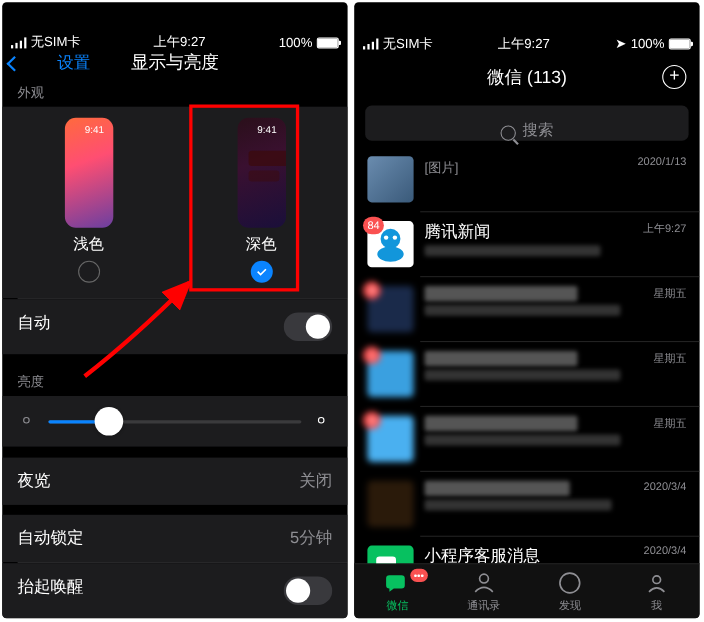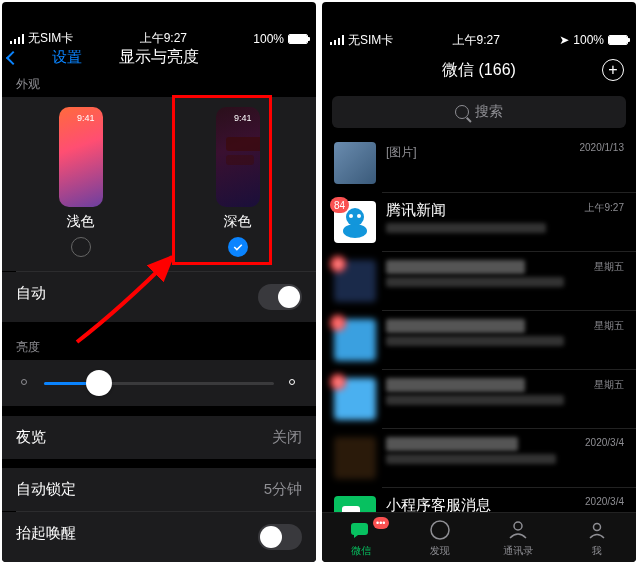--- a/index.html
+++ b/index.html
@@ -46,21 +46,21 @@
   .sun{width:18px;height:18px;position:relative;}
   .sun .c{width:6px;height:6px;border:1.5px solid #8e8e93;border-radius:50%;position:absolute;top:5px;left:5px;}
   .sun.big .c{border-color:#fff;}
   .slider-track{flex:1;height:3px;background:#3a3a3c;border-radius:2px;position:relative;}
   .slider-fill{height:100%;background:#0a84ff;border-radius:2px;}
   .slider-thumb{width:26px;height:26px;background:#fff;border-radius:50%;position:absolute;top:-12px;box-shadow:0 1px 3px rgba(0,0,0,0.3);}
   .gap{height:18px;}
   
   .wx-nav{height:40px;display:flex;align-items:center;justify-content:center;position:relative;font-size:16px;}
   .plus-btn{position:absolute;right:12px;width:22px;height:22px;border:1.5px solid #fff;border-radius:50%;display:flex;align-items:center;justify-content:center;font-size:16px;line-height:1;}
-  .search-bar{margin:6px 10px;height:32px;background:#1c1c1e;border-radius:6px;display:flex;align-items:center;justify-content:center;color:#8e8e93;gap:6px;font-size:14px;}
+  .search-bar{margin:6px 10px;height:32px;background:#1c1c1e;border-radius:6px;display:flex;align-items:flex-end;justify-content:center;color:#8e8e93;gap:6px;font-size:14px;}
   .mag{width:14px;height:14px;border:1.5px solid #8e8e93;border-radius:50%;position:relative;}
   .mag::after{content:"";position:absolute;width:6px;height:1.5px;background:#8e8e93;transform:rotate(45deg);bottom:-2px;right:-4px;}
   .chat-list{flex:1;overflow:hidden;}
   .chat-row{display:flex;align-items:flex-start;padding:8px 12px;gap:10px;position:relative;}
   .chat-sep{height:1px;background:#222;margin-left:60px;}
   .avatar{width:42px;height:42px;border-radius:4px;flex-shrink:0;position:relative;}
   .badge{position:absolute;top:-4px;left:-4px;min-width:16px;height:16px;background:#fa5151;border-radius:8px;font-size:10px;color:#fff;display:flex;align-items:center;justify-content:center;padding:0 4px;}
   .chat-main{flex:1;min-width:0;}
   .chat-title{font-size:15px;color:#fff;}
   .chat-sub{font-size:12px;color:#8e8e93;margin-top:2px;}
@@ -190,21 +190,21 @@
     <span>上午9:27</span>
     <div class="status-right">
       <span class="loc-arrow">➤</span>
       <span>100%</span>
       <div class="battery-icon">
           <div class="battery-fill"></div>
         </div>
     </div>
   </div>
   <div class="wx-nav">
-    <span>微信 (166)</span>
+    <span>微信 (113)</span>
     <div class="plus-btn">+</div>
   </div>
   <div class="search-bar">
     <div class="mag"></div>
     <span>搜索</span>
   </div>
   <div class="chat-list" id="chat-list">
       <div class="chat-row">
         <div class="avatar" style="background: linear-gradient(135deg, rgb(106, 140, 175), rgb(58, 90, 122));"></div>
         <div class="chat-main">
@@ -287,34 +287,34 @@
         <svg width="24" height="24" viewBox="0 0 24 24">
             <path d="M4 5 h12 a3 3 0 0 1 3 3 v6 a3 3 0 0 1 -3 3 h-7 l-4 3 v-3 a3 3 0 0 1 -3-3 v-6 a3 3 0 0 1 3-3 z" fill="#07c160"></path>
           </svg>
       </div>
       <span>微信</span>
       <div class="tab-badge" style="right:12px;">•••</div>
     </div>
     <div class="tab">
       <div class="tab-icon">
         <svg width="24" height="24" viewBox="0 0 24 24">
-            <circle cx="12" cy="12" r="9" fill="none" stroke="#8e8e93" stroke-width="1.5"></circle>
-            <path d="M12 12 L15 8 L12 12 L9 16 Z" fill="#8e8e93"></path>
-          </svg>
-      </div>
-      <span>发现</span>
+            <circle cx="12" cy="8" r="4" fill="none" stroke="#8e8e93" stroke-width="1.5"></circle>
+            <path d="M4 20 q8-8 16 0" fill="none" stroke="#8e8e93" stroke-width="1.5"></path>
+          </svg>
+      </div>
+      <span>通讯录</span>
     </div>
     <div class="tab">
       <div class="tab-icon">
         <svg width="24" height="24" viewBox="0 0 24 24">
-            <circle cx="12" cy="8" r="4" fill="none" stroke="#8e8e93" stroke-width="1.5"></circle>
-            <path d="M4 20 q8-8 16 0" fill="none" stroke="#8e8e93" stroke-width="1.5"></path>
-          </svg>
-      </div>
-      <span>通讯录</span>
+            <circle cx="12" cy="12" r="9" fill="none" stroke="#8e8e93" stroke-width="1.5"></circle>
+            <path d="M12 12 L15 8 L12 12 L9 16 Z" fill="#8e8e93"></path>
+          </svg>
+      </div>
+      <span>发现</span>
     </div>
     <div class="tab">
       <div class="tab-icon">
         <svg width="24" height="24" viewBox="0 0 24 24">
             <circle cx="12" cy="9" r="3.5" fill="none" stroke="#8e8e93" stroke-width="1.5"></circle>
             <path d="M5 20 q7-7 14 0" fill="none" stroke="#8e8e93" stroke-width="1.5"></path>
           </svg>
       </div>
       <span>我</span>
     </div>

